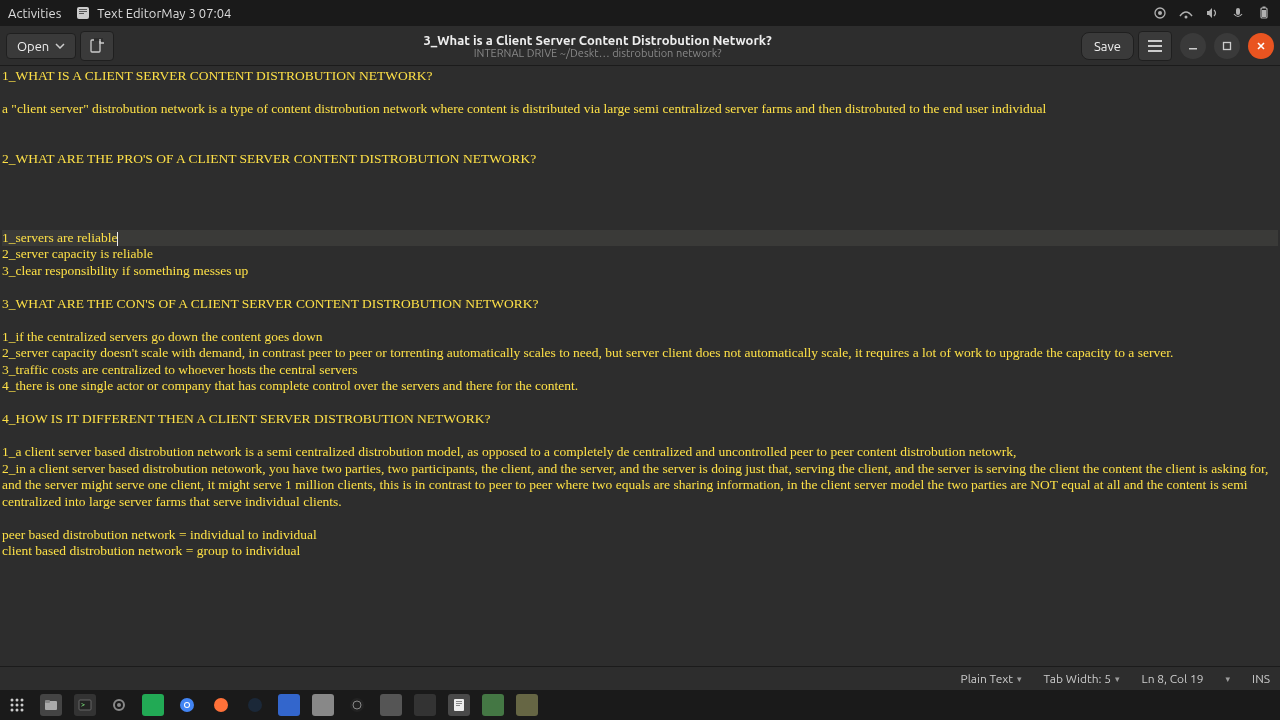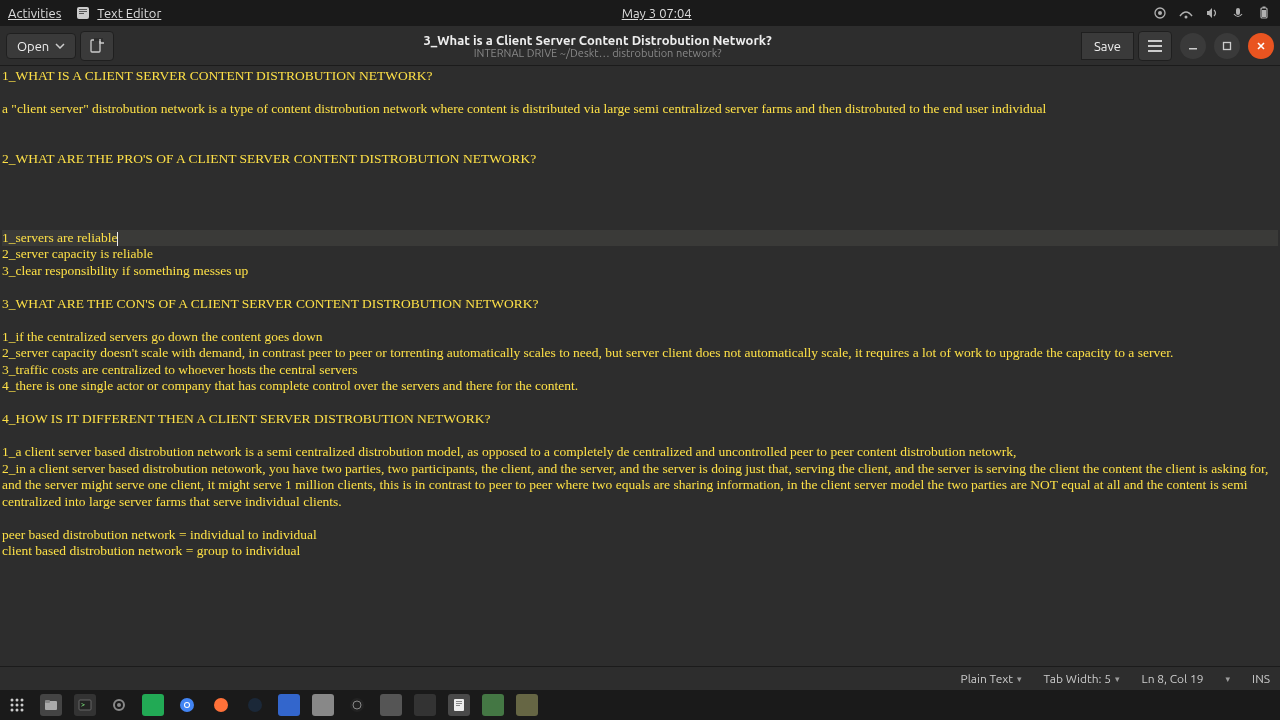--- a/index.html
+++ b/index.html
@@ -12,24 +12,23 @@
   color: #ddd;
 }
 .topbar {
   height: 26px;
   background: #1a1a1a;
   display: flex;
   align-items: center;
   padding: 0 8px;
   font-size: 13px;
   color: #ddd;
-  text-decoration: underline;
 }
 .topbar-left { display: flex; align-items: center; gap: 14px; }
-.topbar-center { flex: 1; text-align: center; }
+.topbar-center { flex: 1; text-align: left; }
 .topbar-right { display: flex; align-items: center; gap: 10px; }
 .app-indicator { display: flex; align-items: center; gap: 6px; }
 .app-indicator .icon { width: 16px; height: 16px; display: inline-flex; align-items: center; justify-content: center; }
 .tray-icon { width: 16px; height: 16px; display: inline-flex; align-items: center; justify-content: center; opacity: 0.85; }
 
 .window {
   position: absolute;
   top: 26px;
   left: 0;
   right: 0;
@@ -63,21 +62,21 @@
   border: 1px solid #1f1f1f;
   border-radius: 4px;
 }
 .hb-center { flex: 1; text-align: center; }
 .hb-title { font-size: 13px; font-weight: bold; color: #eee; }
 .hb-subtitle { font-size: 11px; color: #888; }
 .hb-right { display: flex; align-items: center; gap: 4px; }
 .save-btn {
   background: #3a3a3a;
   border: 1px solid #1f1f1f;
-  border-radius: 0;
+  border-radius: 8px;
   padding: 6px 12px;
   font-size: 13px;
   color: #eee;
 }
 .hamburger-btn {
   width: 34px; height: 30px;
   display: flex; align-items: center; justify-content: center;
   background: #3a3a3a;
   border: 1px solid #1f1f1f;
   border-radius: 4px;

